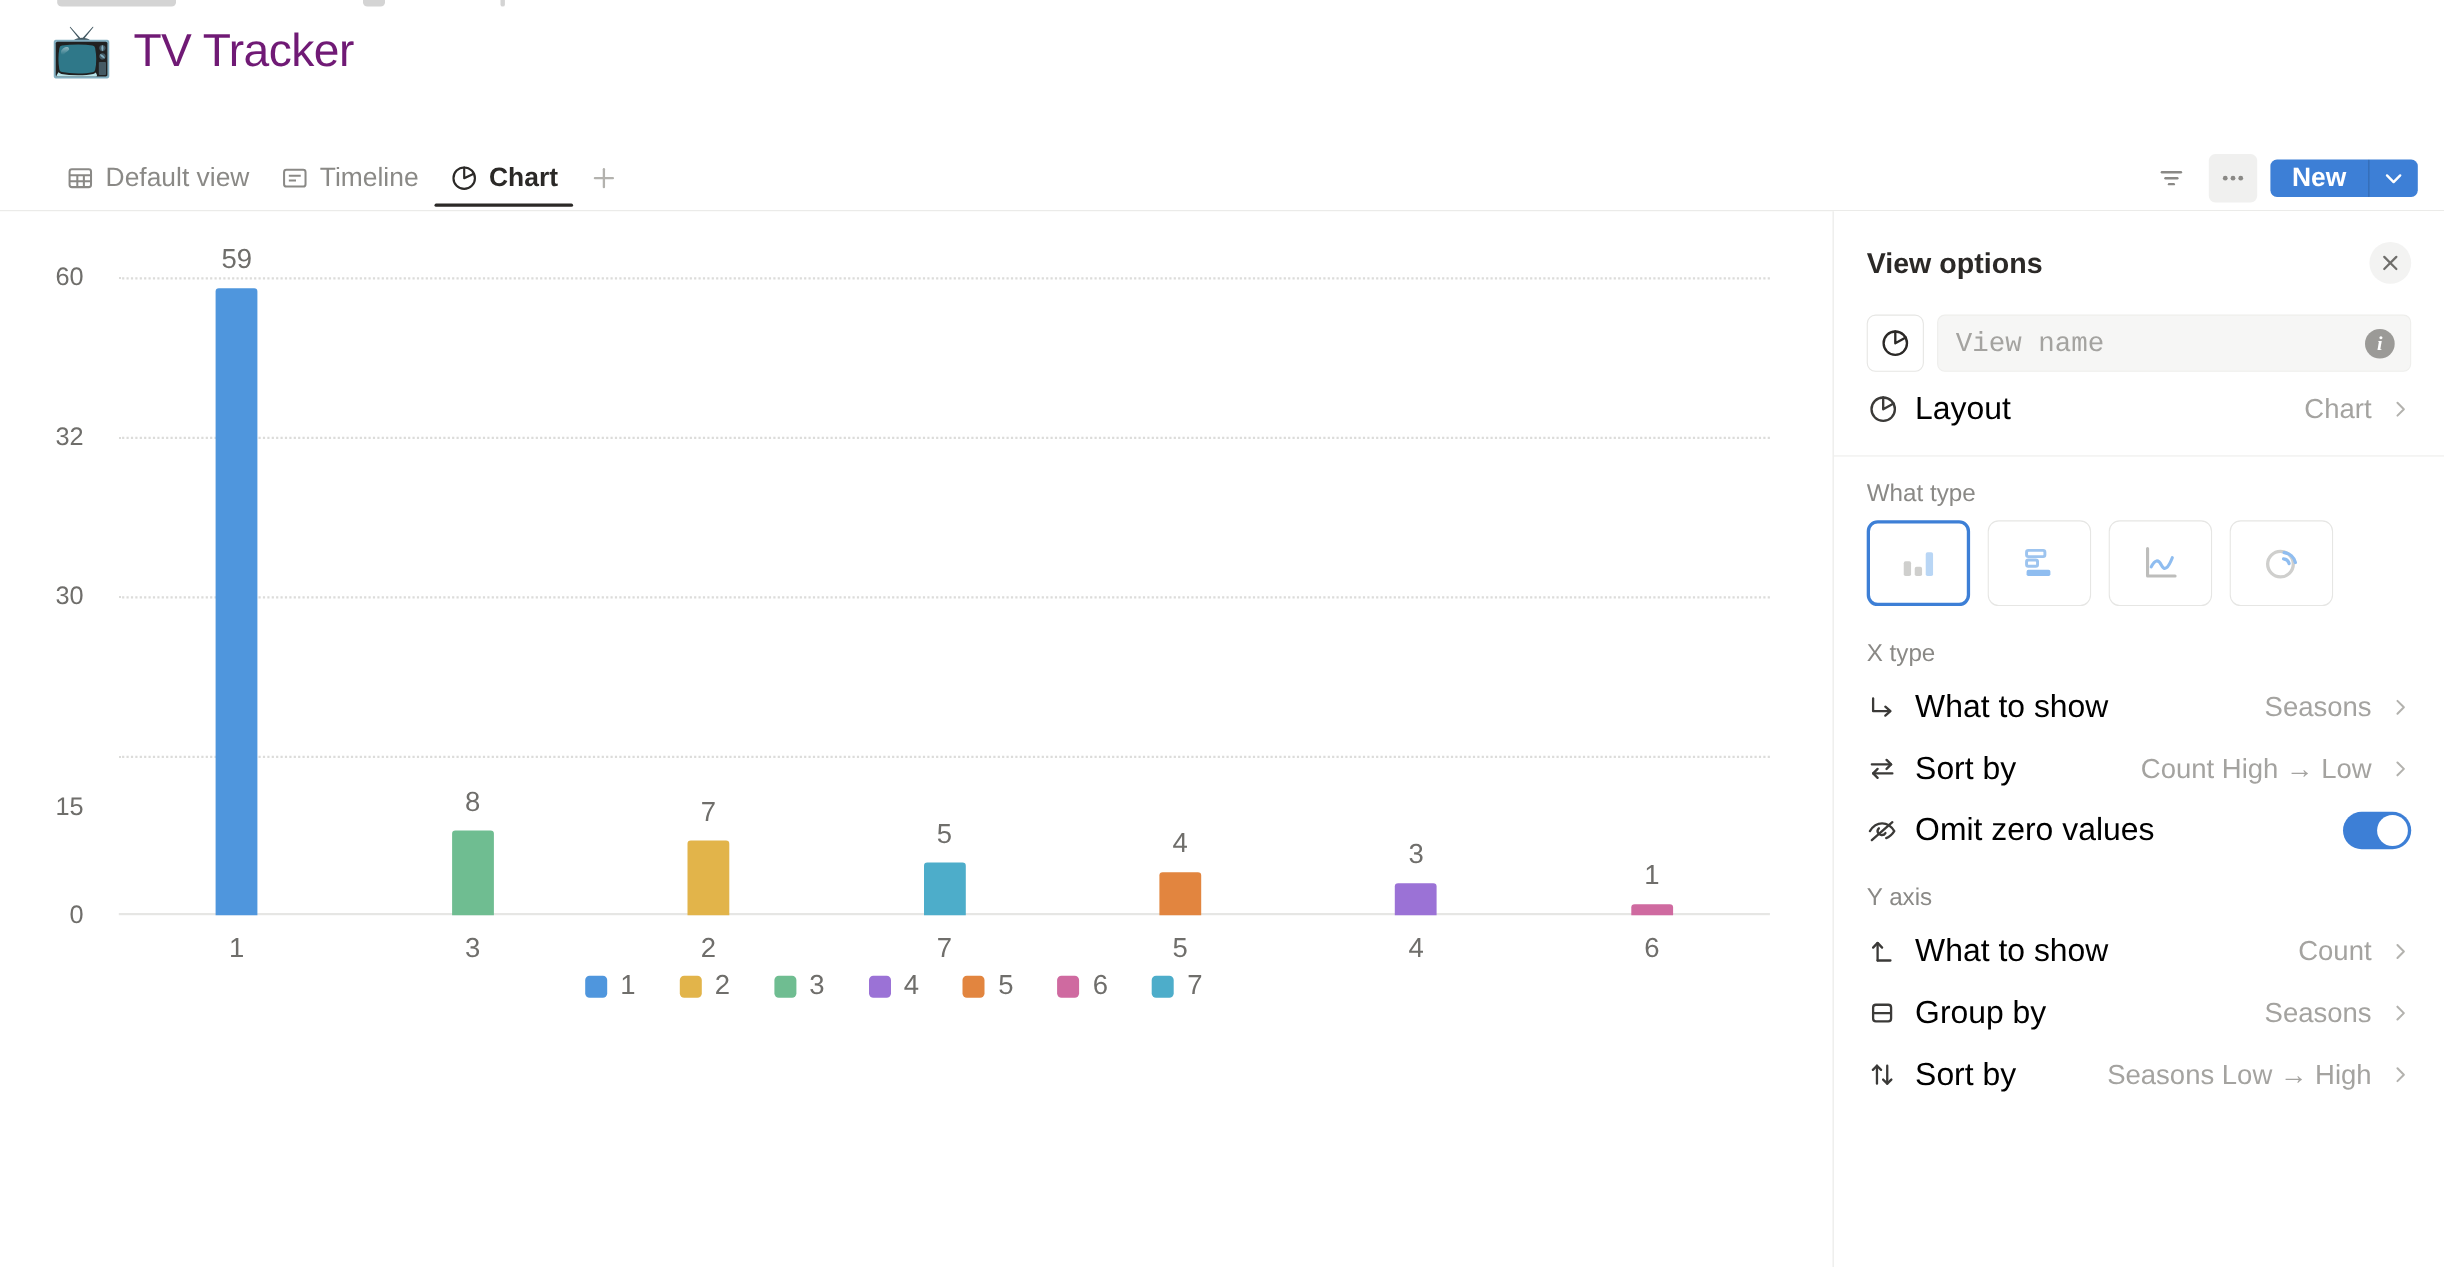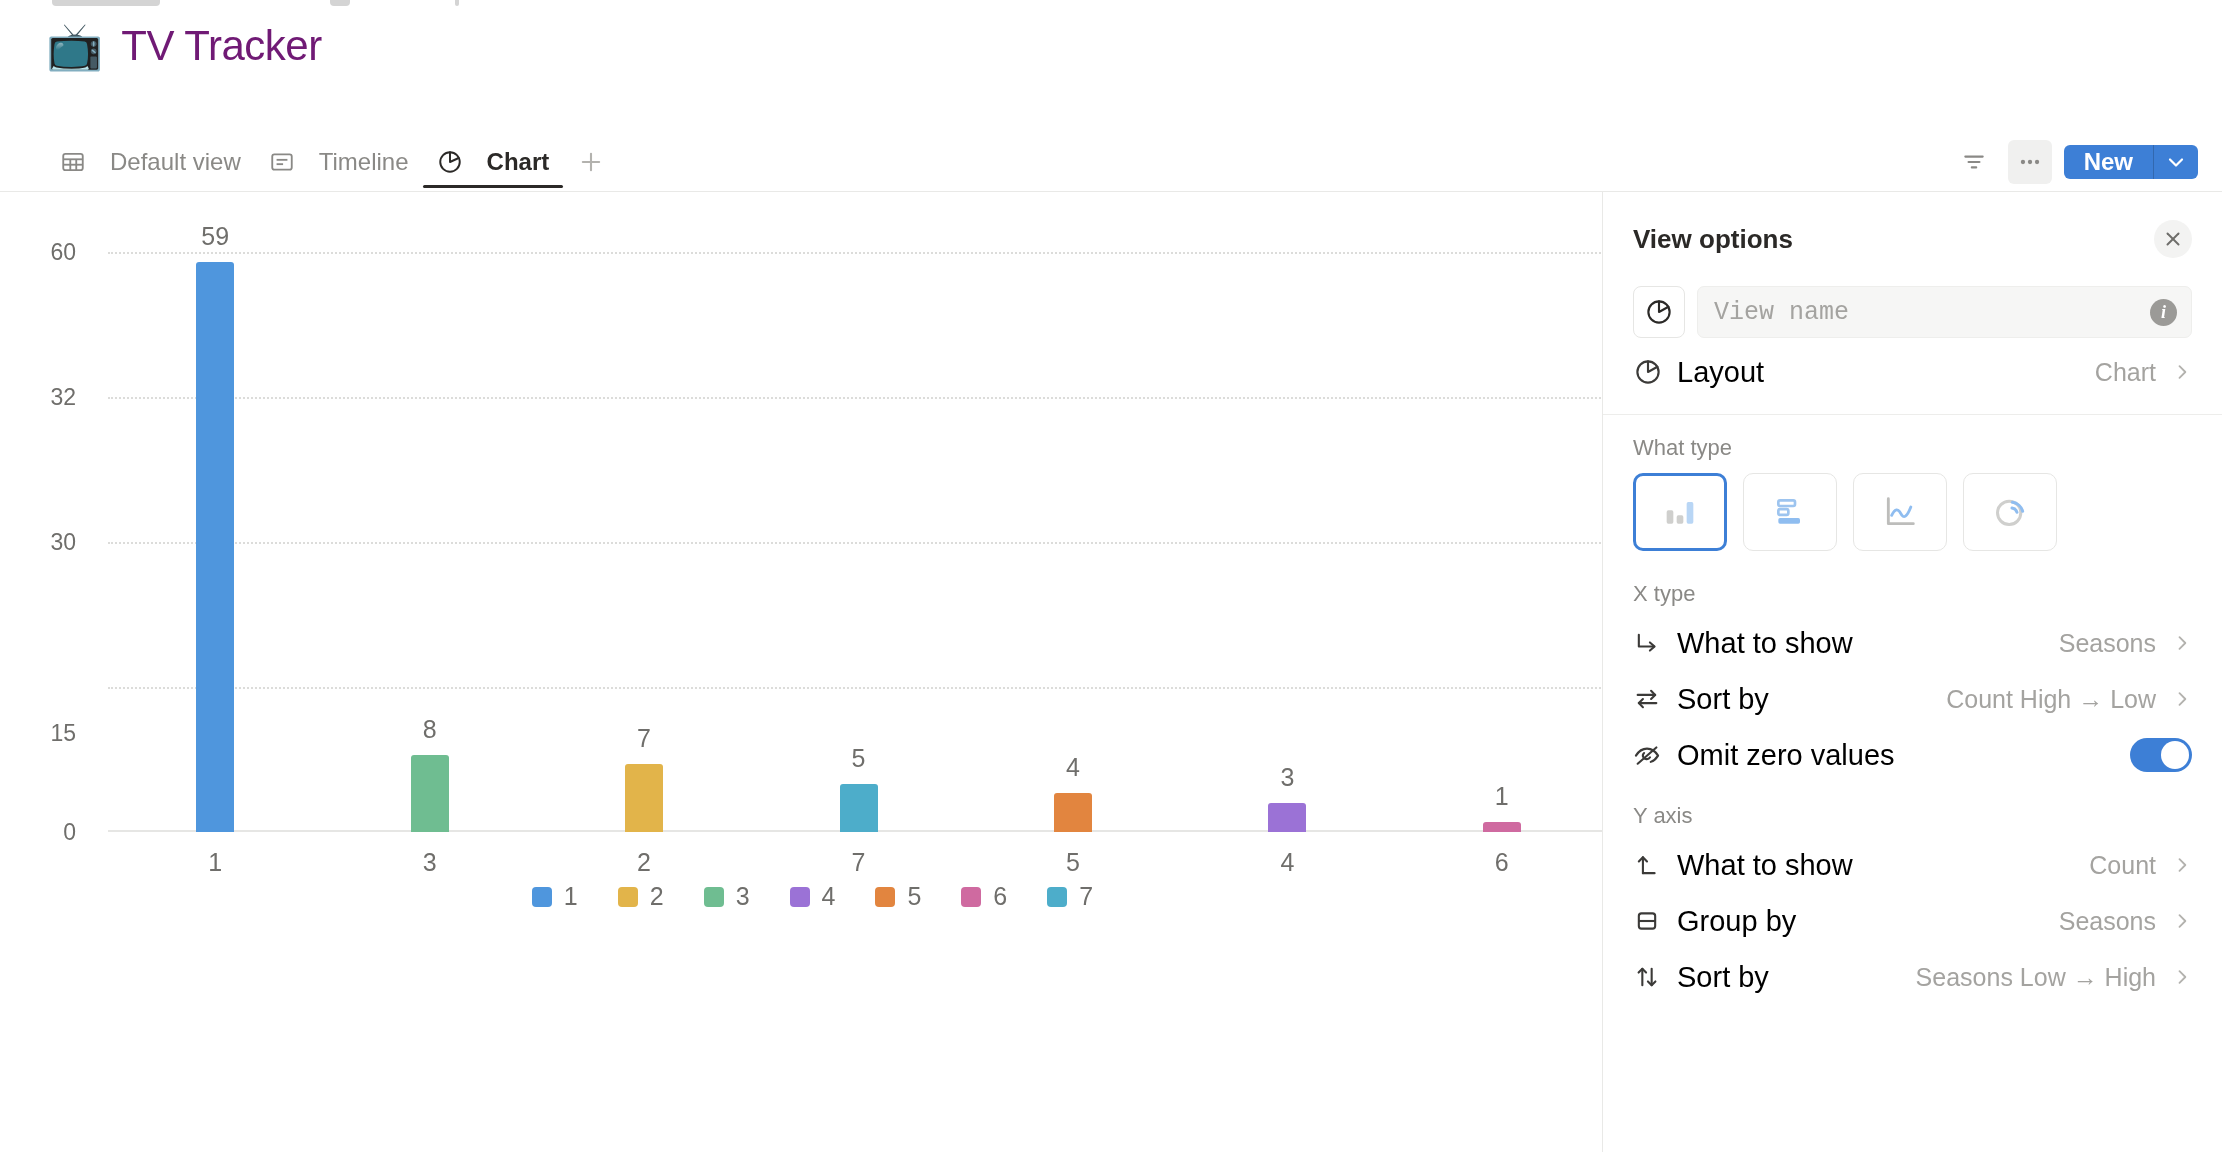--- a/index.html
+++ b/index.html
@@ -26,21 +26,21 @@
   .tv-emoji { font-size: 46px; line-height: 1; }
   .page-title { font-size: 42px; font-weight: 400; letter-spacing: -0.5px; color: #701a75; }
 
   
   .tabbar {
     position: absolute; left: 0; top: 132px; width: 2222px; height: 60px;
     display: flex; align-items: center;
   }
   .tabs { display: flex; align-items: center; gap: 0; padding-left: 46px; }
   .tab {
-    display: flex; align-items: center; gap: 24px;
+    display: flex; align-items: center; gap: 10px;
     padding: 0 14px; height: 52px;
     font-size: 24px; color: #8a8986; cursor: pointer;
     position: relative;
   }
   .tab.active { color: #2b2927; font-weight: 600; }
   .tab.active::after {
     content: ""; position: absolute; left: 0; right: 0; bottom: 0;
     height: 3px; background: #2b2927; border-radius: 2px;
   }
   .tab svg { display: block; }
@@ -103,21 +103,21 @@
   .legend {
     position: absolute; left: 0; right: 0; top: 690px;
     display: flex; justify-content: center; align-items: center; gap: 40px;
   }
   .legend-item { display: flex; align-items: center; gap: 12px; cursor: pointer; }
   .legend-swatch { width: 20px; height: 20px; border-radius: 4px; }
   .legend-label { font-size: 25px; color: #6f6e6b; }
 
   
   .panel {
-    position: absolute; right: 0; top: 192px; width: 620px; height: 960px;
+    position: absolute; right: 0; top: 192px; width: 556px; height: 960px;
     border-left: 1px solid #e9e9e7; background: #fff;
   }
   .panel-head {
     display: flex; align-items: center; padding: 28px 30px 18px 30px;
   }
   .panel-title { font-size: 26px; font-weight: 700; color: #2b2927; }
   .panel-close {
     margin-left: auto; width: 38px; height: 38px; border-radius: 50%;
     background: #f3f3f2; display: flex; align-items: center; justify-content: center;
     color: #6f6e6b; cursor: pointer;

